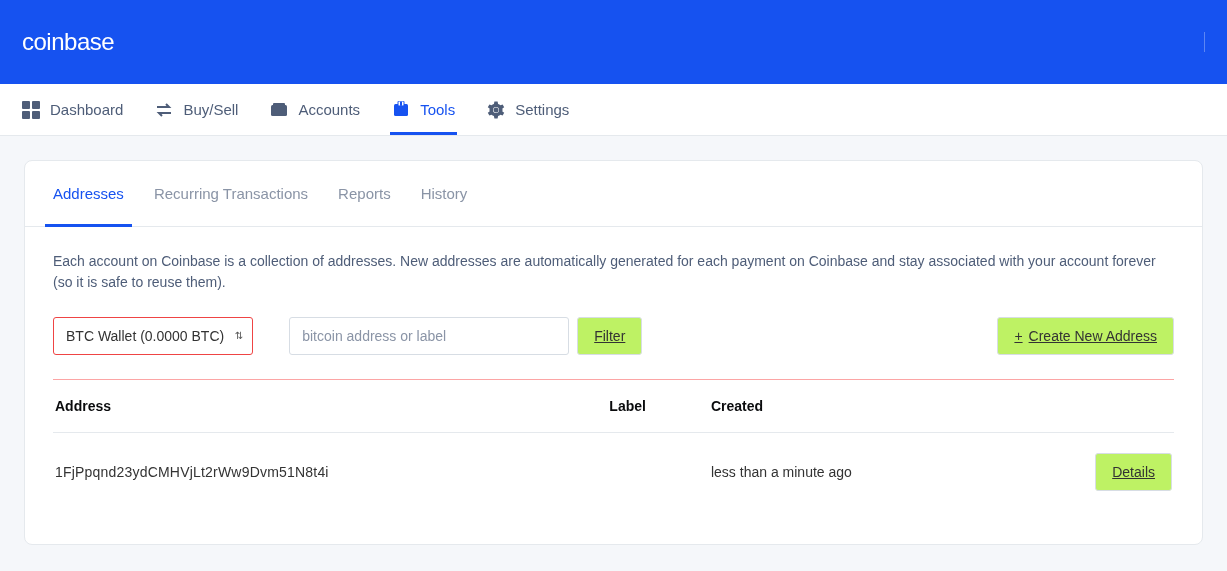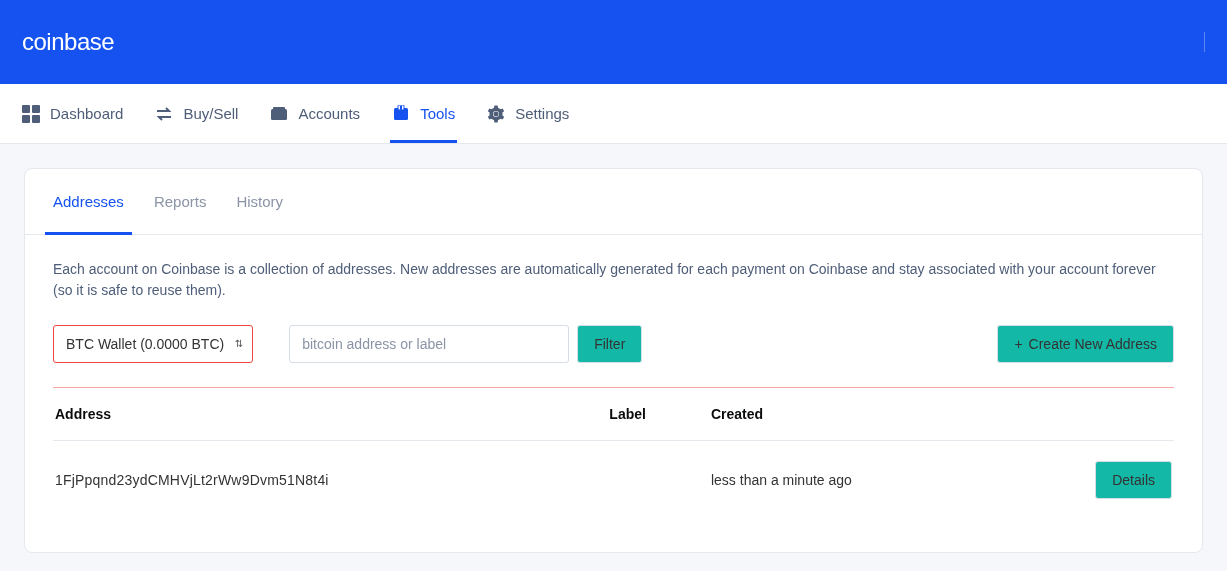--- a/index.html
+++ b/index.html
@@ -2,21 +2,21 @@
 <html><head>
   <meta charset="utf-8">
   <style>
     * { margin: 0; padding: 0; box-sizing: border-box; }
     body { font-family: -apple-system, BlinkMacSystemFont, "Segoe UI", Helvetica, Arial, sans-serif; background: #f5f7fa; color: #333; }
     
     .header { background: #1652f0; height: 84px; display: flex; align-items: center; padding: 0 22px; }
     .logo { color: #fff; font-size: 24px; font-weight: 500; letter-spacing: -0.5px; }
     .header-right { margin-left: auto; width: 1px; height: 20px; background: rgba(255,255,255,0.3); }
     
-    .topnav { background: #fff; border-bottom: 1px solid #e5e9ed; padding: 0 22px; display: flex; gap: 32px; height: 60px; align-items: center; }
+    .topnav { background: #fff; border-bottom: 1px solid #e5e9ed; padding: 0 22px; display: flex; gap: 32px; height: 52px; align-items: center; }
     .topnav-item { display: flex; align-items: center; gap: 10px; color: #4e5d78; font-size: 15px; cursor: pointer; height: 100%; position: relative; }
     .topnav-item.active { color: #1652f0; }
     .topnav-item.active::after { content: ""; position: absolute; bottom: 0; left: -2px; right: -2px; height: 3px; background: #1652f0; }
     .topnav-item svg { width: 18px; height: 18px; }
     
     .page { padding: 24px; }
     .panel { background: #fff; border: 1px solid #e5e9ed; border-radius: 8px; }
     
     .subtabs { display: flex; gap: 30px; padding: 0 28px; border-bottom: 1px solid #e5e9ed; }
     .subtab { padding: 24px 0; font-size: 15px; color: #8a94a6; cursor: pointer; position: relative; }
@@ -25,21 +25,21 @@
     
     .content { padding: 24px 28px; }
     .desc { color: #4e5d78; font-size: 14px; line-height: 1.5; margin-bottom: 24px; }
     
     .controls { display: flex; gap: 8px; margin-bottom: 24px; align-items: center; }
     .select-wrap { position: relative; }
     .select-btn { border: 1px solid #ef4444; background: #fff; padding: 10px 28px 10px 12px; font-size: 14px; color: #333; border-radius: 3px; cursor: pointer; font-family: inherit; }
     .select-caret { position: absolute; right: 10px; top: 50%; transform: translateY(-50%); font-size: 10px; color: #555; pointer-events: none; line-height: 1; }
     .search-input { border: 1px solid #d7dde4; padding: 10px 12px; font-size: 14px; width: 280px; border-radius: 3px; font-family: inherit; color: #333; margin-left: 28px; }
     .search-input::placeholder { color: #8a94a6; }
-    .btn { border: 1px solid #d7dde4; background: #14b8a6; padding: 10px 16px; font-size: 14px; color: #333; border-radius: 3px; cursor: pointer; font-family: inherit; }
+    .btn { border: 1px solid #d7dde4; background: #bef264; padding: 10px 16px; font-size: 14px; color: #333; border-radius: 3px; cursor: pointer; font-family: inherit; text-decoration: underline; }
     .btn-create { margin-left: auto; display: flex; align-items: center; gap: 6px; }
     
     .table { width: 100%; border-collapse: collapse; }
     .table th { text-align: left; padding: 18px 8px; font-size: 14px; color: #0a0b0d; border-top: 1px solid #fca5a5; border-bottom: 1px solid #e5e9ed; font-weight: 700; }
     .table th:first-child { padding-left: 2px; }
     .table td { padding: 20px 8px; font-size: 14px; color: #333; vertical-align: middle; }
     .table td:first-child { padding-left: 2px; }
     .actions-cell { text-align: right; padding-right: 2px !important; }
     .addr { font-family: inherit; letter-spacing: 0.2px; }
     
@@ -93,20 +93,21 @@
       </svg>
     <span>Settings</span>
   </div>
 </nav>
 
 <div class="page">
   <div class="panel">
 
     <div class="subtabs">
       <div class="subtab active">Addresses</div>
+      <div class="subtab">Recurring Transactions</div>
       <div class="subtab">Reports</div>
       <div class="subtab">History</div>
     </div>
 
     <div class="content">
       <p class="desc">Each account on Coinbase is a collection of addresses. New addresses are automatically generated for each payment on Coinbase and stay associated with your account forever (so it is safe to reuse them).</p>
 
       <div class="controls">
         <div class="select-wrap">
           <button class="select-btn">BTC Wallet (0.0000 BTC)</button>

